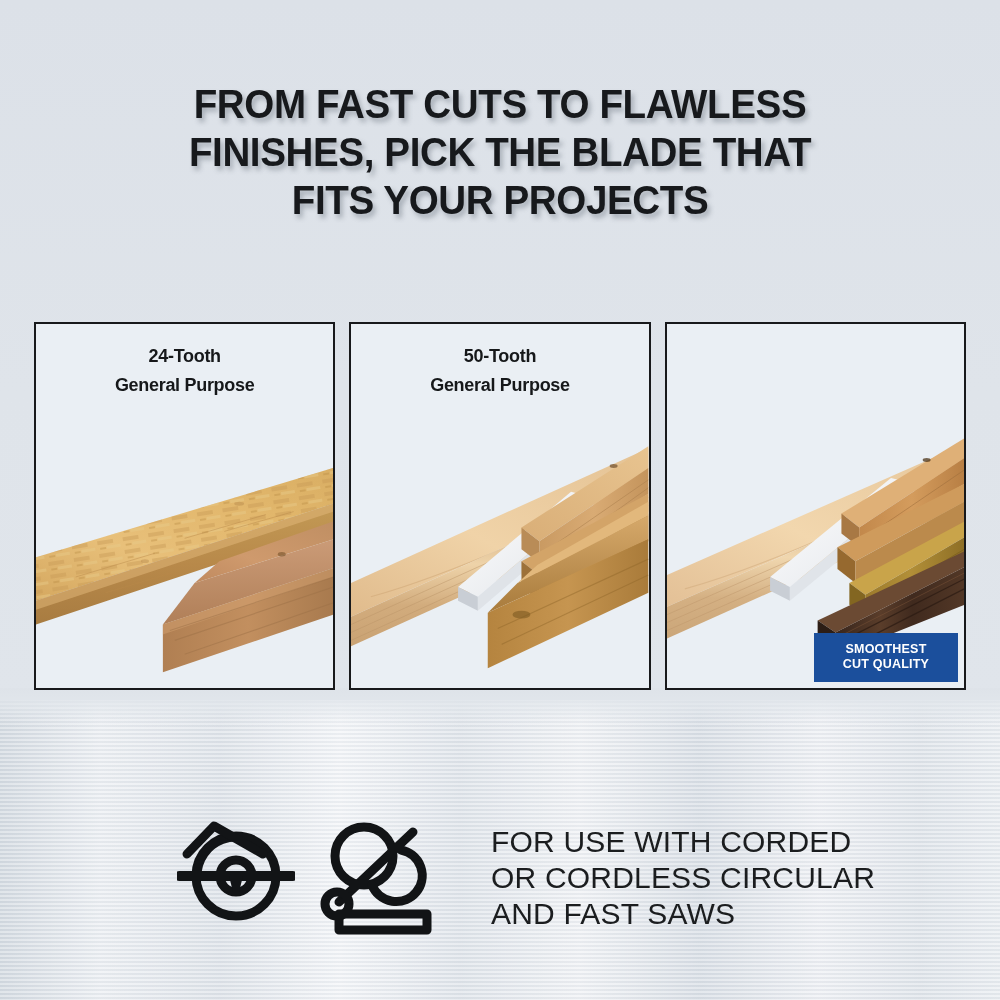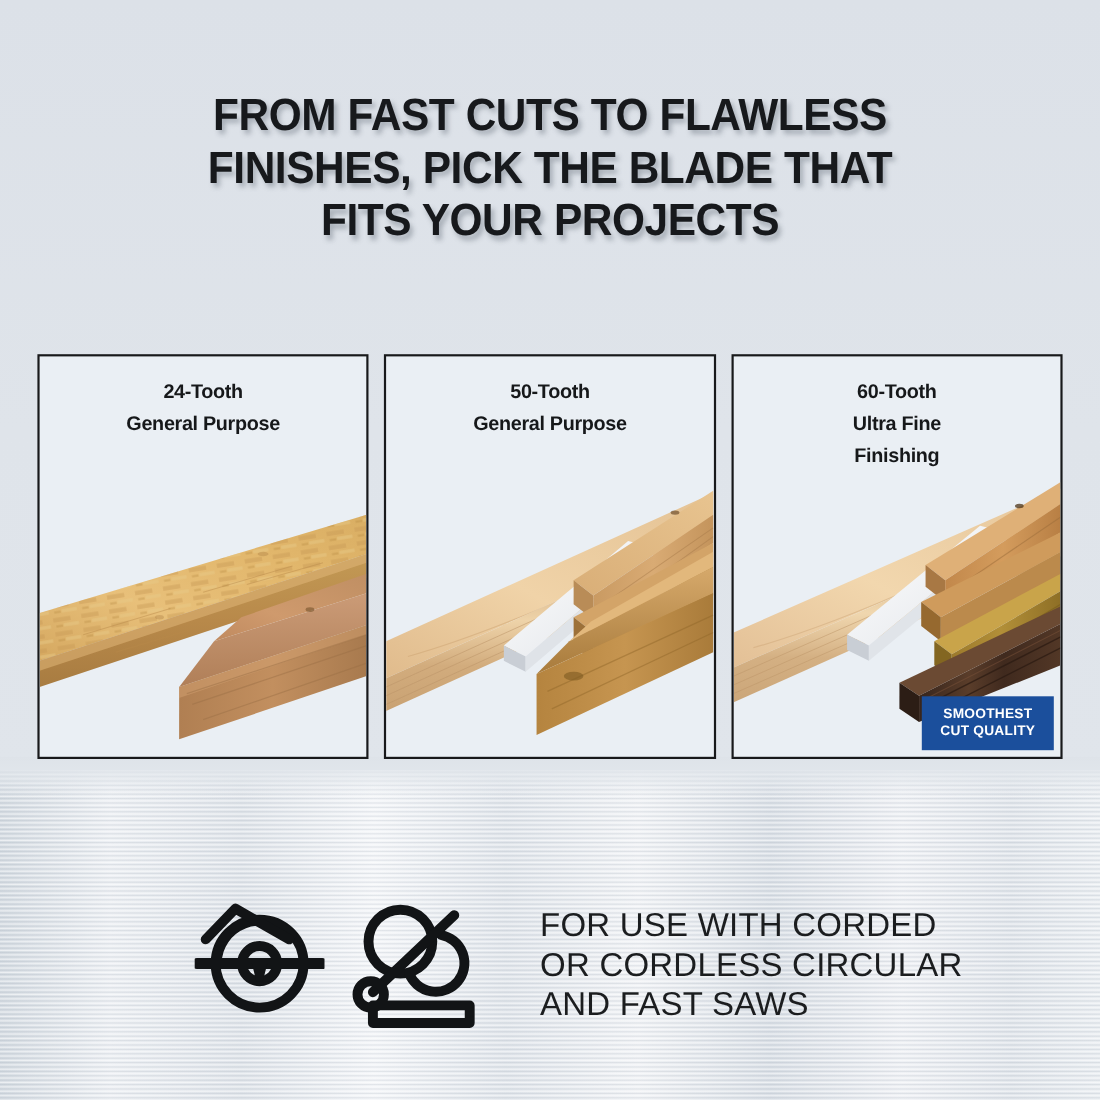--- a/index.html
+++ b/index.html
@@ -109,21 +109,21 @@
     bottom: 6px;
     z-index: 9;
     background: #1b4f9c;
     color: #ffffff;
     padding: 9px 10px 10px 10px;
     text-align: center;
     font-weight: bold;
     font-size: 12.5px;
     line-height: 15px;
     letter-spacing: 0.2px;
-    width: 120px;
+    width: 144px;
   }
   .badge .bl { display: block; white-space: nowrap; }
 
   
   .footer {
     position: absolute;
     left: 0; top: 806px;
     width: 1000px;
     height: 160px;
     display: flex;
@@ -332,25 +332,20 @@
               <path d="M148,304 L300,234"></path>
               <path d="M152,320 L300,250"></path>
             </g>
             <ellipse cx="172" cy="290" rx="9" ry="4" fill="#7d5a22" opacity="0.6"></ellipse>
           </g>
         </svg>
       </div>
     </div>
 
     <div class="card">
-      <div class="card-title">
-        <span class="tl">60-Tooth</span>
-        <span class="tl">Ultra Fine</span>
-        <span class="tl">Finishing</span>
-      </div>
       <div class="scene">
         <svg viewBox="0 0 300 364" preserveAspectRatio="xMidYMax meet">
           <defs>
             <linearGradient id="plyTop3" x1="0" y1="1" x2="1" y2="0">
               <stop offset="0" stop-color="#e3c096"></stop>
               <stop offset="0.45" stop-color="#f2d7ae"></stop>
               <stop offset="1" stop-color="#e6c69a"></stop>
             </linearGradient>
             <linearGradient id="plyEdge3" x1="0" y1="0" x2="0" y2="1">
               <stop offset="0" stop-color="#f3dcb8"></stop>

